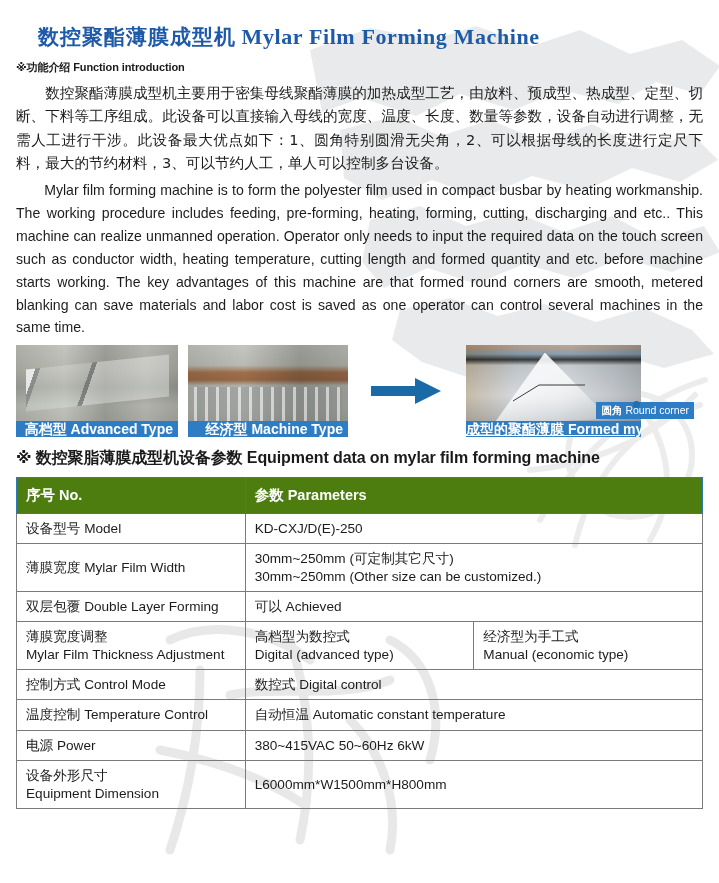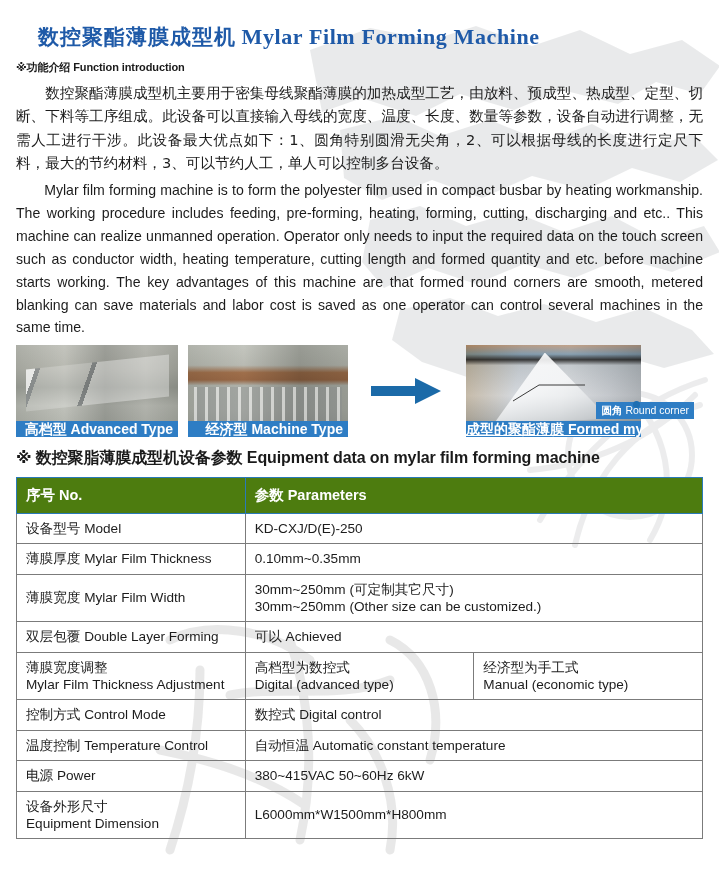--- a/index.html
+++ b/index.html
@@ -351,24 +351,20 @@
         <th colspan="2">参数 Parameters</th>
       </tr>
     </thead>
     <tbody>
 
       <tr>
         <td class="label">设备型号 Model</td>
         <td class="value" colspan="2">KD-CXJ/D(E)-250</td>
       </tr>
 
-      <tr>
-        <td class="label">薄膜厚度 Mylar Film Thickness</td>
-        <td class="value" colspan="2">0.10mm~0.35mm</td>
-      </tr>
 
       <tr class="tall">
         <td class="label">薄膜宽度 Mylar Film Width</td>
         <td class="value two-line" colspan="2">
           <div>30mm~250mm (可定制其它尺寸)</div>
           <div>30mm~250mm (Other size can be customized.)</div>
         </td>
       </tr>
 
       <tr>

